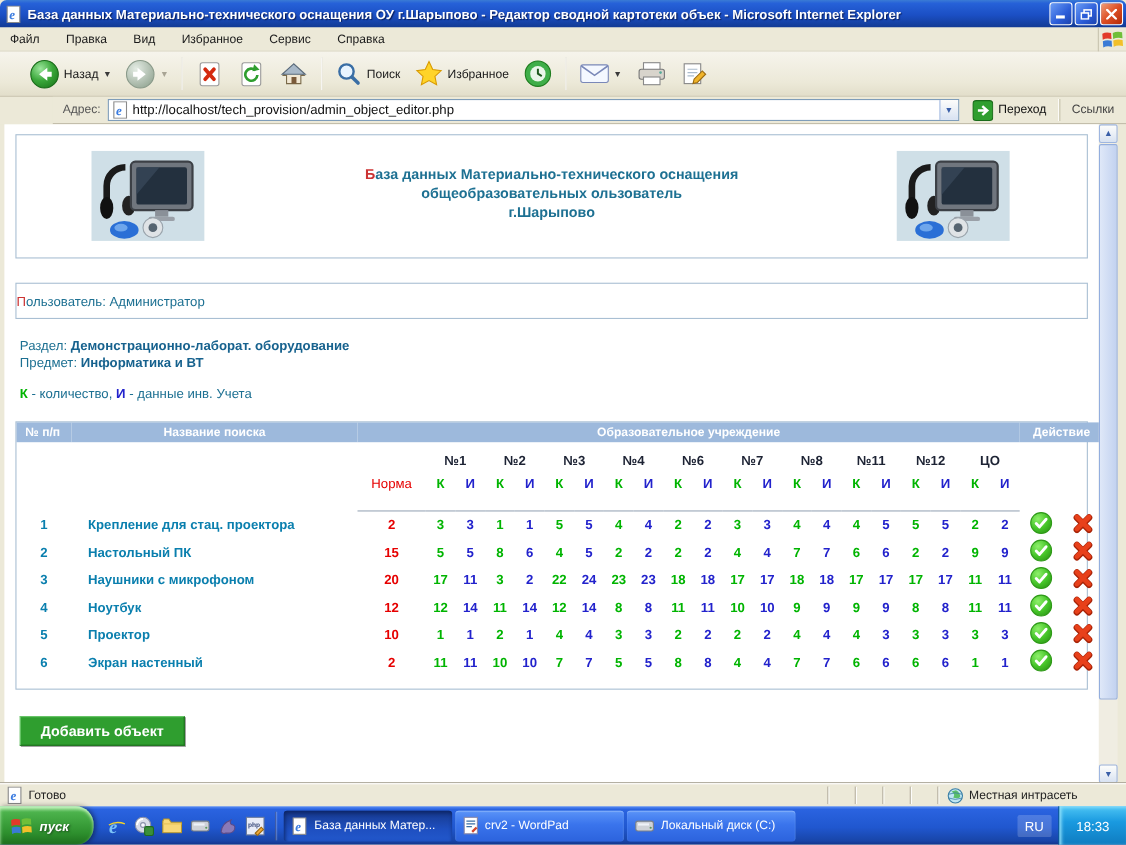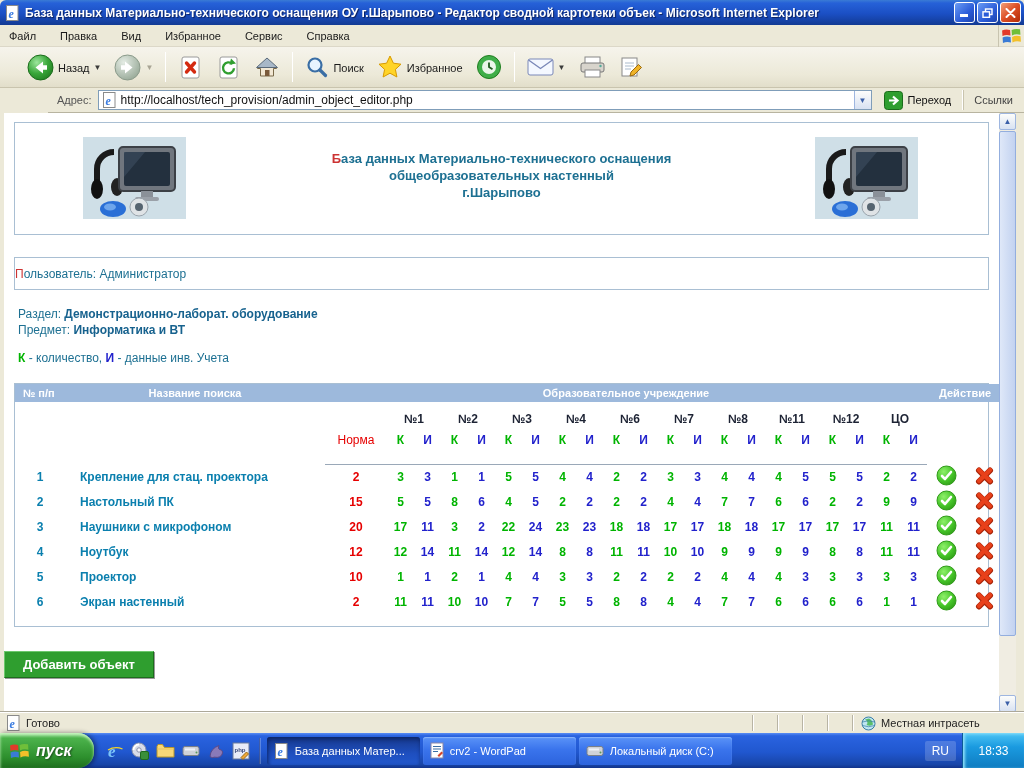--- a/index.html
+++ b/index.html
@@ -90,21 +90,21 @@
   .sep-row td { height:13px; }
   .sep-cell { border-bottom:1px solid #9aa8b8; }
   .data-row td { height:25px; text-align:center; font-weight:bold; }
   .rnum  { color:#0a7fae; }
   .rname { text-align:left !important; padding-left:15px; color:#0a7fae; }
   .rnorma{ color:#e60000; }
   .val-k { color:#00b400; }
   .val-i { color:#2222cc; }
   .act-cell span { display:inline-flex; cursor:pointer; }
 
-  .add-btn { display:block; margin:24px 0 0 0; background:#2f9e2f; color:#fff; font-weight:bold;
+  .add-btn { display:block; margin:24px 0 0 14px; background:#2f9e2f; color:#fff; font-weight:bold;
     font-size:13px; font-family:"Liberation Sans",sans-serif; padding:5px 18px; cursor:pointer;
     border:1px solid #1c6e1c; border-top-color:#6cc86c; border-left-color:#6cc86c;
     box-shadow:1px 1px 0 #9a9a9a; }
 
   
   .v-scroll { position:absolute; right:8px; top:0; bottom:0; width:17px; background:#f0ede2; }
   .sb-btn { position:absolute; left:0; right:0; height:17px;
     background:linear-gradient(180deg,#fdfdfb,#d8e2f2); border:1px solid #9eb6e0; border-radius:2px;
     display:flex; align-items:center; justify-content:center; color:#3a5fa8; font-size:8px; cursor:pointer; }
   .sb-up { top:0; } .sb-down { bottom:0; }
@@ -120,21 +120,21 @@
   .st-zone { width:168px; height:16px; border-left:1px solid #b8b4a4; box-shadow:inset 1px 0 0 #fff;
     display:flex; align-items:center; gap:5px; padding-left:8px; }
 
   
   .taskbar { position:absolute; top:733px; left:0; right:0; height:35px;
     background:linear-gradient(180deg,#5a8ef5 0%,#2a63e0 8%,#2057cf 55%,#1845a8 90%,#12338a 100%);
     display:flex; align-items:center; }
   .start-btn { height:35px; padding:0 22px 0 9px; border-radius:0 16px 16px 0;
     background:linear-gradient(180deg,#8ed88e 0%,#4cb34c 15%,#2d8f2d 70%,#1d6e1d 100%);
     display:flex; align-items:center; gap:6px; color:#fff; font-weight:bold; font-style:italic;
-    font-size:16px; text-shadow:1px 1px 2px #1a4a1a; box-shadow:2px 0 5px rgba(0,0,0,.45),
+    font-size:12px; text-shadow:1px 1px 2px #1a4a1a; box-shadow:2px 0 5px rgba(0,0,0,.45),
     inset 0 2px 3px #c8f5c0; cursor:pointer; }
   .quick { display:flex; align-items:center; gap:7px; padding:0 9px 0 12px; }
   .quick span { display:inline-flex; cursor:pointer; }
   .tk-sep { width:2px; height:26px; background:rgba(255,255,255,.25); border-left:1px solid rgba(0,0,40,.3); }
   .tasks { display:flex; align-items:center; gap:3px; padding-left:6px; }
   .task-btn { width:153px; height:28px; border-radius:3px; color:#fff; font-size:11px;
     display:flex; align-items:center; gap:6px; padding:0 7px; cursor:pointer; white-space:nowrap;
     overflow:hidden; background:linear-gradient(180deg,#5a93f8,#3a74ec 45%,#2c63dd);
     box-shadow:inset 0 1px 1px #8ab4fa; }
   .task-btn.active { background:linear-gradient(180deg,#17398c,#1e4fc0 60%,#2258cc);
@@ -378,21 +378,21 @@
             <path d="M41 15 L62 15 L41 40 Z" fill="#3a4a5c" opacity="0.7"></path>
             <rect x="58" y="54" width="12" height="6" fill="#8a9098"></rect>
             <rect x="52" y="60" width="24" height="4" rx="2" fill="#9aa0a8"></rect>
             <circle cx="56" cy="70" r="9" fill="#dfe3e6" stroke="#9aa4ac"></circle>
             <circle cx="56" cy="70" r="4" fill="#566470"></circle>
             <ellipse cx="30" cy="72" rx="13" ry="8" fill="#2a6fd6"></ellipse>
             <ellipse cx="27" cy="70" rx="6" ry="3.5" fill="#7ab0f0" opacity="0.85"></ellipse>
           </svg></span>
       <div class="hdr-title">
         <div><span class="red-cap">Б</span><span>аза данных Материально-технического оснащения</span></div>
-        <div>общеобразовательных настенный</div>
+        <div>общеобразовательных ользователь</div>
         <div>г.Шарыпово</div>
       </div>
     </div>
 
     <div class="nav-box">
       <span class="user-text"><span class="red-cap">П</span><span>ользователь: Администратор</span></span>
     </div>
 
     <div class="section-block">
       <div><span>Раздел:</span> <b>Демонстрационно-лаборат. оборудование</b></div>

